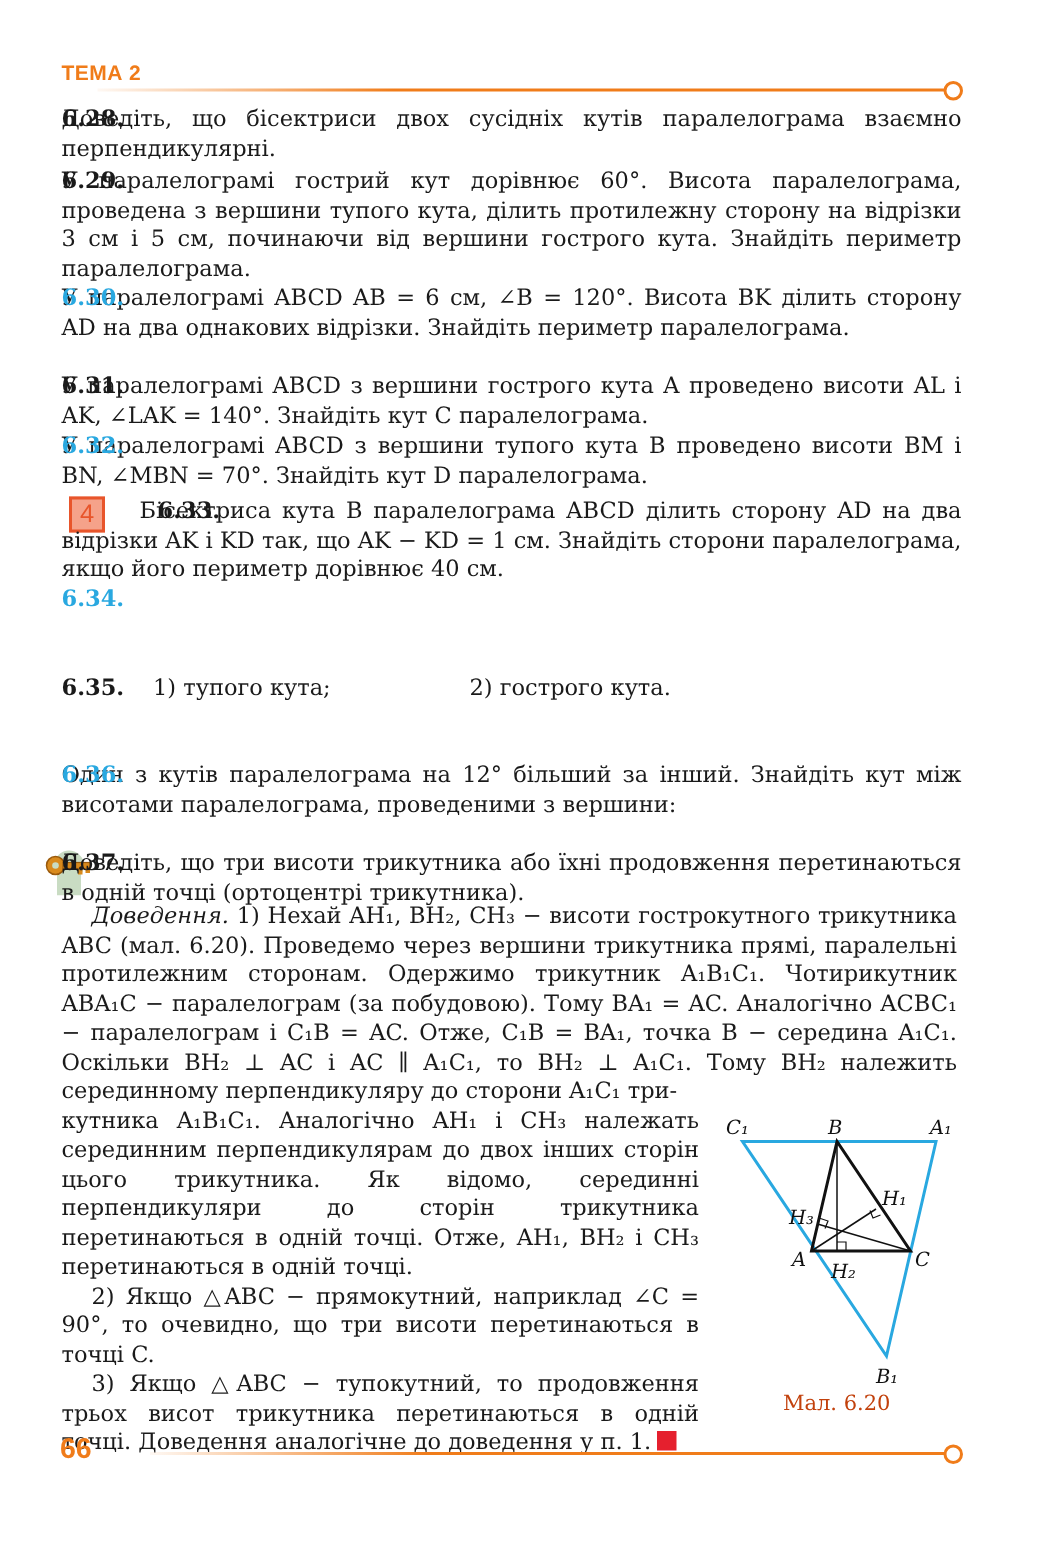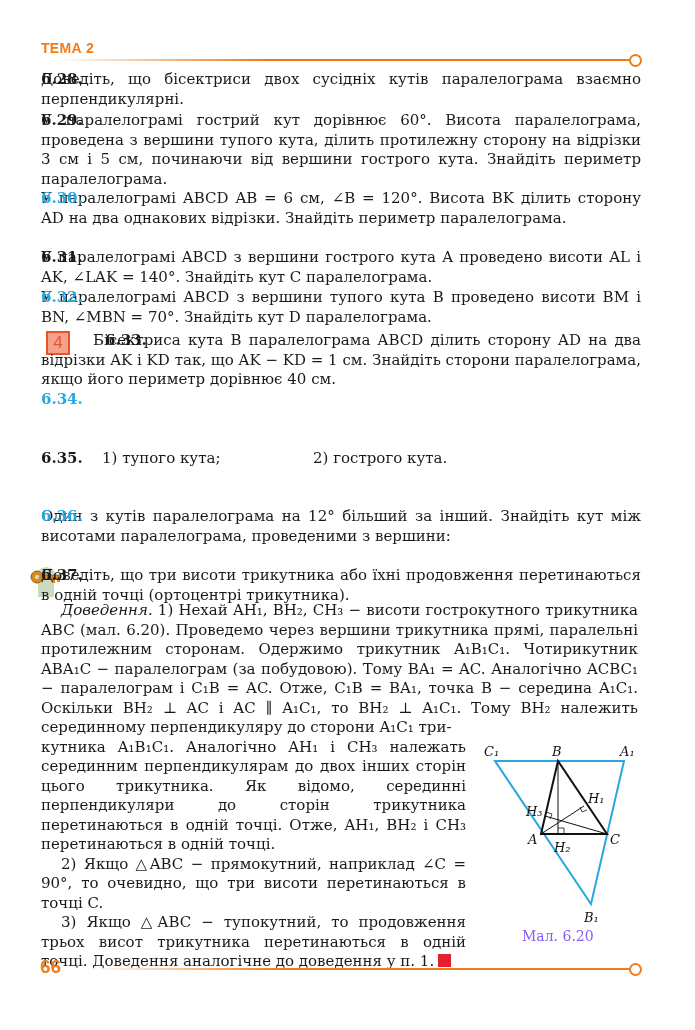--- a/index.html
+++ b/index.html
@@ -22,21 +22,21 @@
   i { font-style: italic; }
   .level-badge { position: absolute; left: 46px; top: 331px; width: 20px; height: 20px;
                  background: #f5a28a; border: 2px solid #e8552b; color: #e8552b;
                  font-family: "Liberation Sans", sans-serif; font-size: 17px; line-height: 20px; text-align: center; }
   .key-icon { position: absolute; left: 28px; top: 563px; width: 36px; height: 34px; }
   .proof { position: absolute; left: 41px; top: 601px; width: 597px; font-size: 15px; line-height: 19.5px; text-align: justify; }
   .proof p { margin: 0; }
   .proof .indent { text-indent: 20px; }
   .narrow { width: 425px; }
   .figure { position: absolute; left: 478px; top: 740px; width: 175px; height: 210px; }
-  .fig-caption { position: absolute; left: 522px; top: 928px; font-size: 14px; color: #8b5cf6; }
+  .fig-caption { position: absolute; left: 522px; top: 928px; font-size: 14px; color: #c2410c; }
   .qed { display: inline-block; width: 13px; height: 13px; background: #e5202e; vertical-align: -1px; margin-left: 4px; }
   .page-footer { position: absolute; left: 0; top: 950px; width: 695px; height: 40px; }
   .page-number { position: absolute; left: 40px; top: 6px; font-family: "Liberation Sans", sans-serif;
                  font-weight: bold; font-size: 19px; color: #f07c1a; }
 </style>
 </head>
 <body>
 
 <div class="page-header">
   <div class="theme-label">ТЕМА 2</div>

